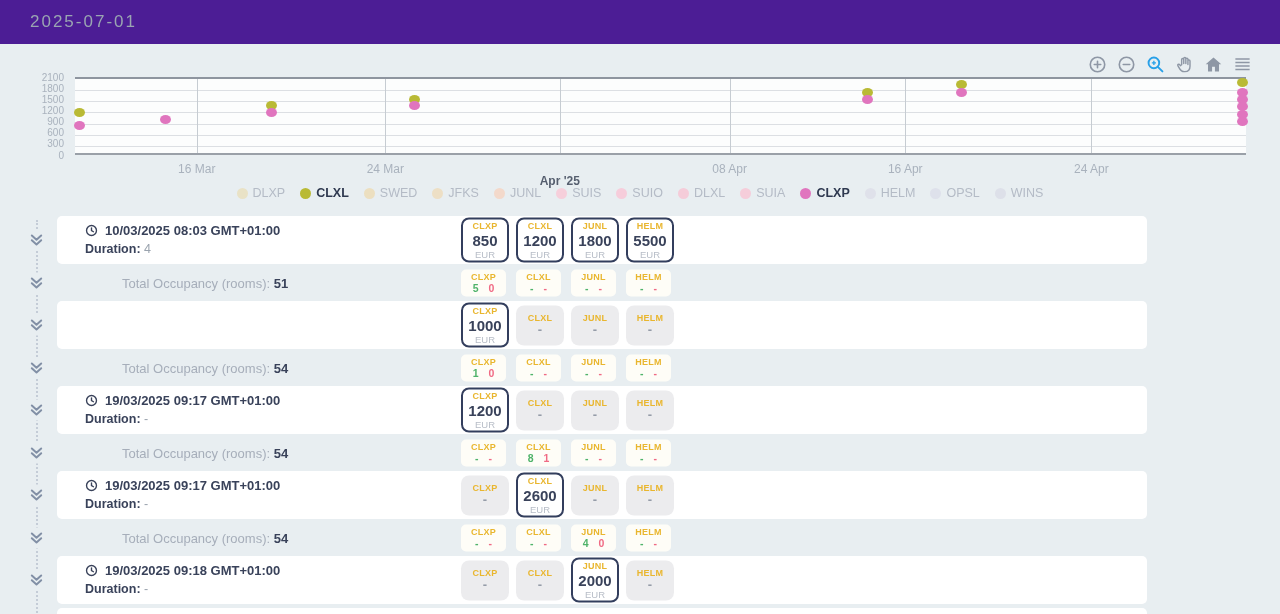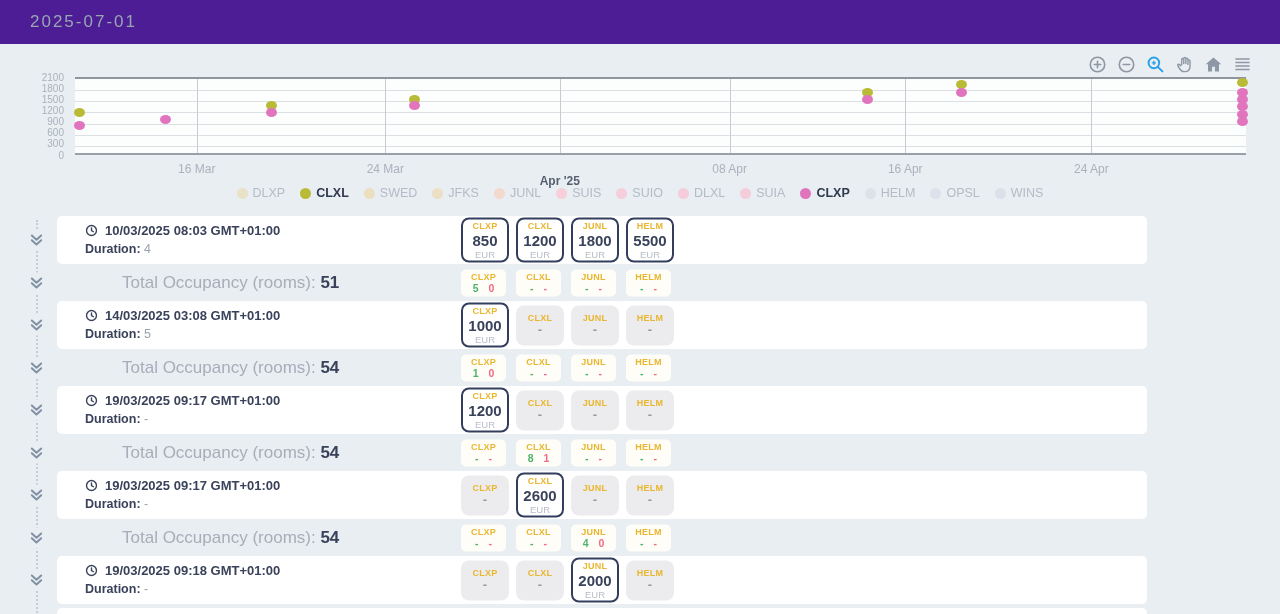--- a/index.html
+++ b/index.html
@@ -47,21 +47,21 @@
   .chevron { position:absolute; left:-28px; top:50%; transform:translateY(-50%); color:#8290a6; background:#e8eef1; padding:3px 0; line-height:0; cursor:pointer; }
   .chevron svg { display:block; }
 
   .info { position:absolute; left:28px; top:7px; }
   .ts-line { display:flex; align-items:center; gap:7px; font-size:13px; font-weight:700; color:#39425a; }
   .clock { line-height:0; color:#39425a; }
   .dur-line { margin-top:4px; font-size:12.5px; }
   .dur-label { font-weight:700; color:#39425a; }
   .dur-val { color:#9aa3ae; }
 
-  .occ-info { position:absolute; left:65px; top:50%; transform:translateY(-50%); font-size:17px; white-space:nowrap; }
+  .occ-info { position:absolute; left:65px; top:50%; transform:translateY(-50%); font-size:13px; white-space:nowrap; }
   .occ-label { color:#a6aeba; }
   .occ-total { color:#39425a; font-weight:700; }
 
   .cards { position:absolute; left:404px; top:50%; transform:translateY(-50%); display:flex; align-items:center; }
   .card { width:48px; height:40px; margin-right:7px; border-radius:8px; background:#ececee;
           display:flex; flex-direction:column; align-items:center; justify-content:center; }
   .card.price { background:#ffffff; border:2px solid #333e5d; height:45px; }
   .code { font-size:9px; font-weight:700; color:#e9b62f; letter-spacing:.3px; line-height:1.2; }
   .card .val { font-size:15px; font-weight:700; color:#39425a; line-height:1.15; }
   .card.muted .val { color:#959ca8; font-size:13px; }
@@ -306,30 +306,20 @@
           </div>
         </div>
       </div>
       <div class="row entry">
         <span class="chevron">
           <svg width="15" height="15" viewBox="0 0 16 16" fill="none" stroke="currentColor" stroke-width="2.1" stroke-linecap="round" stroke-linejoin="round">
             <path d="M3 3.2l5 4.6 5-4.6"></path>
             <path d="M3 8.2l5 4.6 5-4.6"></path>
           </svg>
         </span>
-        <div class="info">
-          <div class="ts-line">
-            <span class="clock"><svg width="13" height="13" viewBox="0 0 16 16" fill="none" stroke="currentColor" stroke-width="1.7">
-                <circle cx="8" cy="8" r="6.1"></circle>
-                <path d="M8 4.7V8l2.4 1.5" stroke-linecap="round"></path>
-              </svg></span>
-            <span class="ts">14/03/2025 03:08 GMT+01:00</span>
-          </div>
-          <div class="dur-line"><span class="dur-label">Duration: </span><span class="dur-val">5</span></div>
-        </div>
         <div class="cards">
           <div class="card price">
             <div class="code">CLXP</div>
             <div class="val">1000</div>
             <div class="cur">EUR</div>
           </div>
           <div class="card muted">
             <div class="code">CLXL</div>
             <div class="val">-</div>
           </div>

